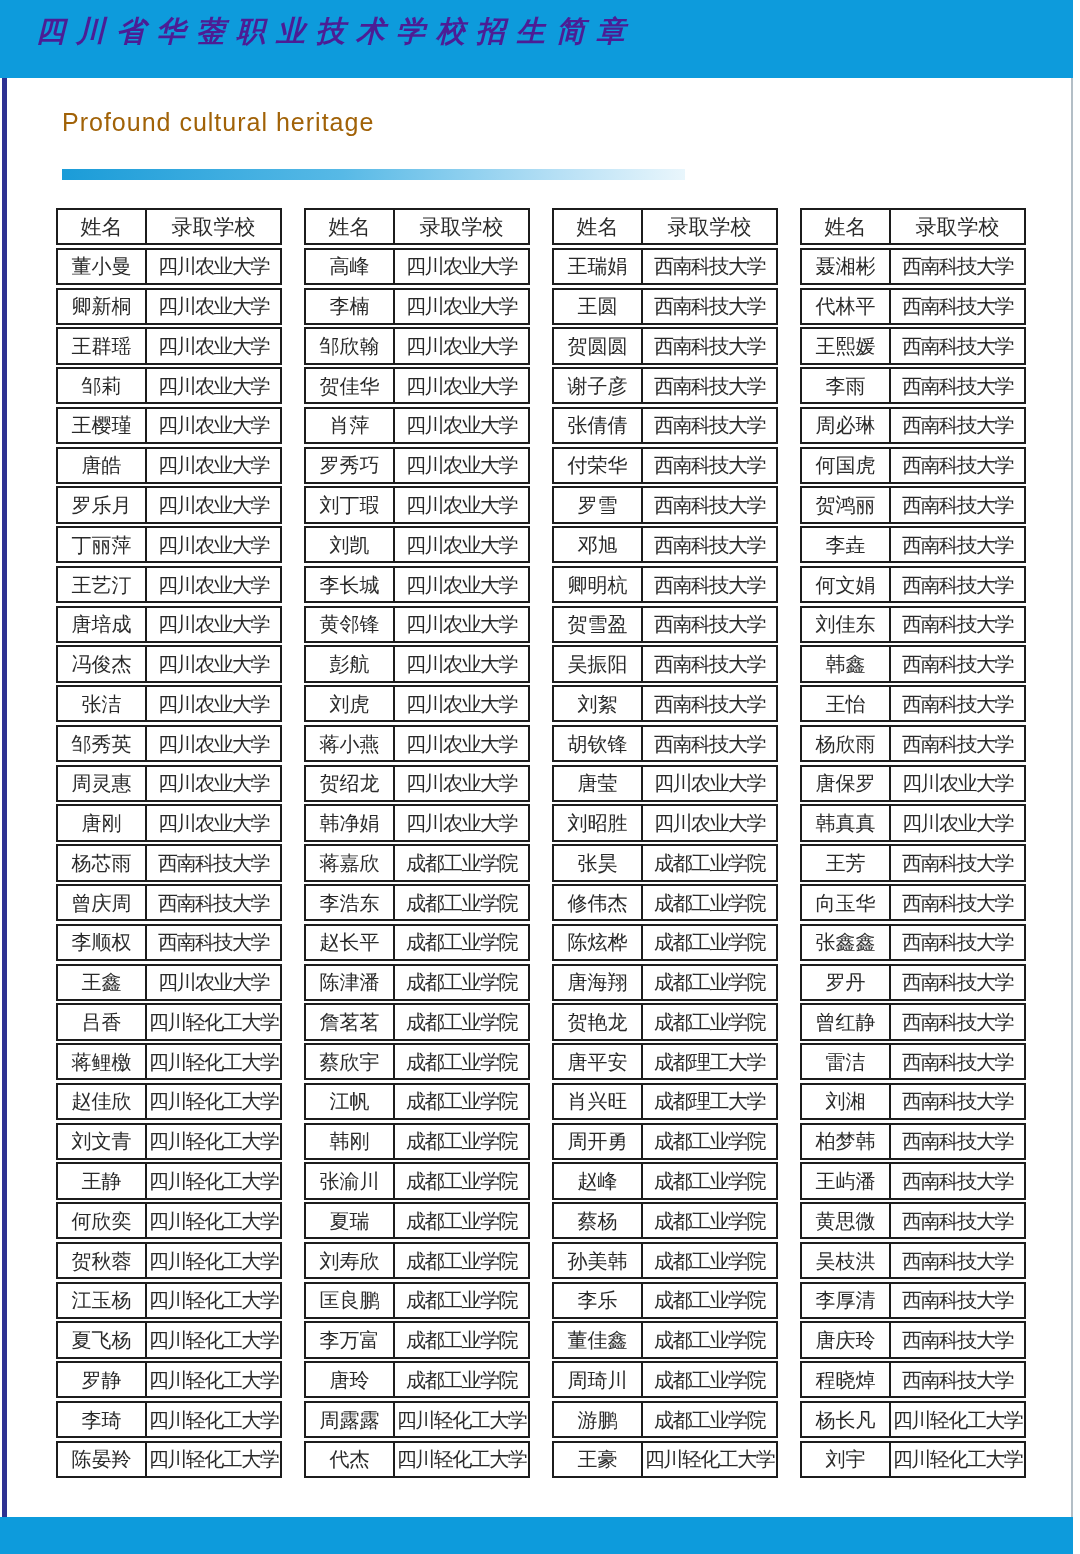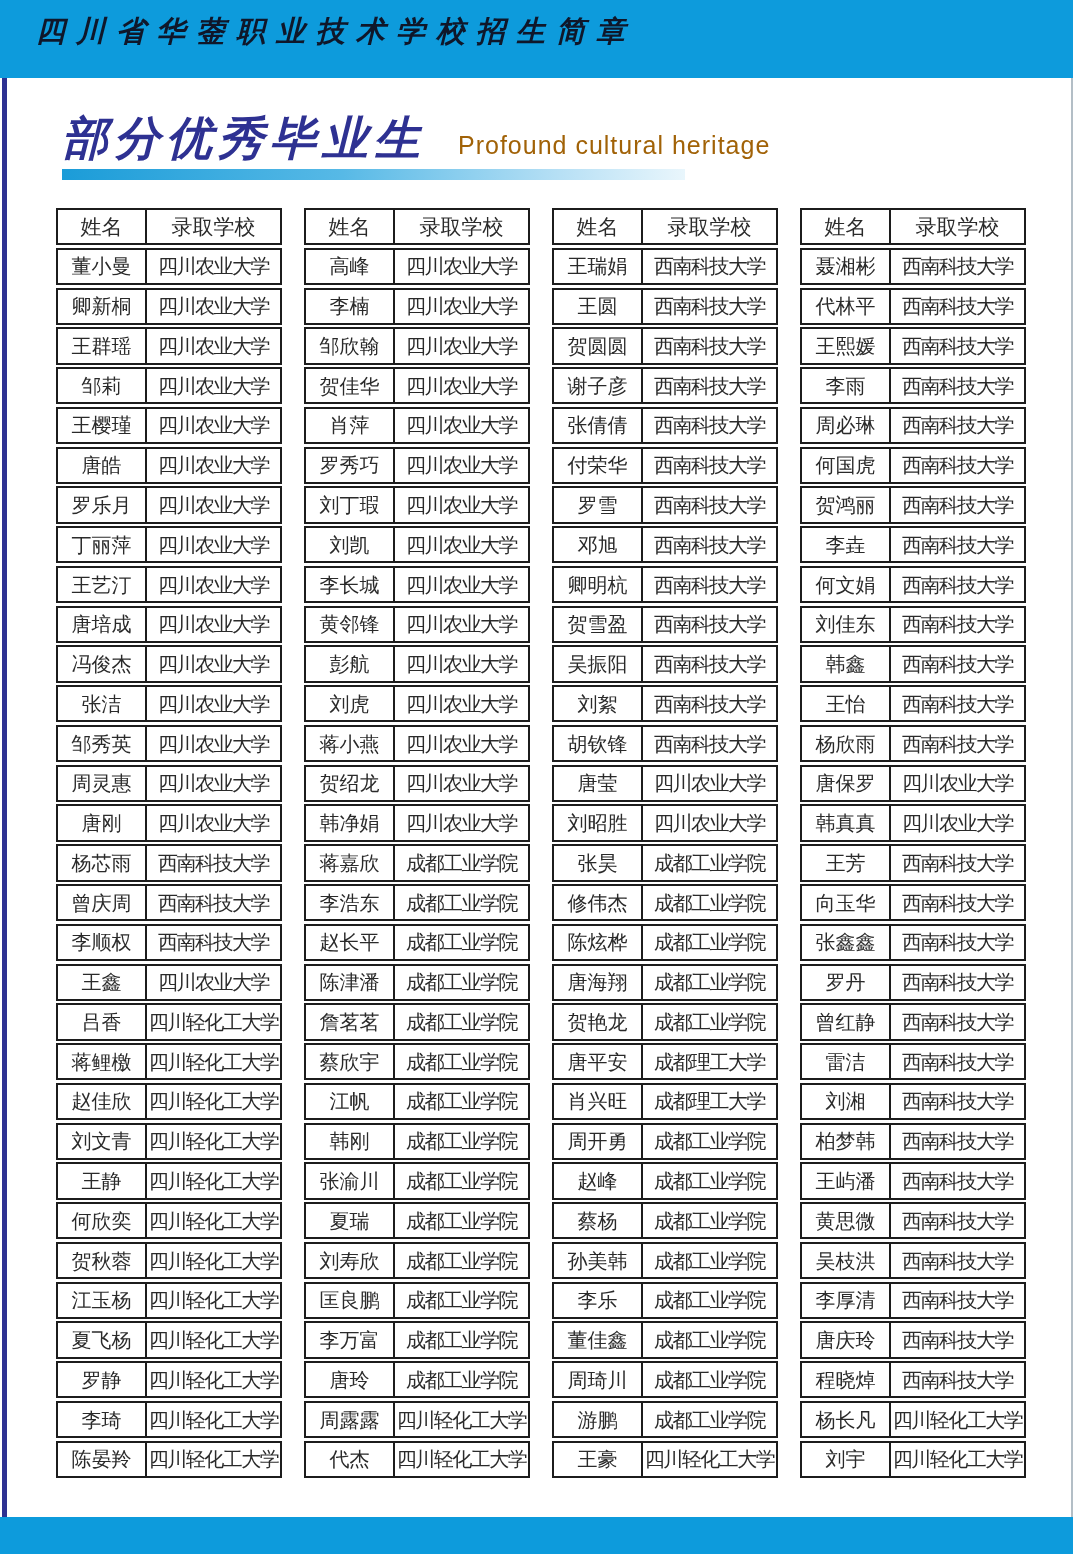--- a/index.html
+++ b/index.html
@@ -3,21 +3,21 @@
 <meta charset="utf-8">
 <style>
   html,body{margin:0;padding:0;background:#ffffff;}
   .page{
     position:relative;width:1080px;height:1554px;background:#ffffff;
     font-family:"Liberation Sans",sans-serif;overflow:hidden;
   }
   
   .topbar{
     position:absolute;top:0;left:0;width:1073px;height:78px;
-    background:#0d9bdc;color:#0f172a;
+    background:#0d9bdc;color:#4c1d95;
   }
   .topbar-zh{
     position:absolute;left:36px;top:12px;
     font-size:29px;font-weight:bold;font-style:italic;letter-spacing:11px;
     font-family:"DejaVu Serif","Liberation Serif",serif;white-space:nowrap;
   }
   .topbar-en{
     position:absolute;left:38px;top:52px;
     font-size:13.5px;font-weight:bold;letter-spacing:0.4px;white-space:nowrap;
   }
@@ -65,21 +65,20 @@
 <div class="page">
 
   <div class="topbar">
     <div class="topbar-zh">四川省华蓥职业技术学校招生简章</div>
   </div>
 
   <div class="left-strip"></div>
   <div class="right-line"></div>
 
   <div class="section-title">
-    <span class="zh">部分优秀毕业生</span>
     <span class="en">Profound cultural heritage</span>
   </div>
   <div class="gradient-bar"></div>
 
   <div class="tables">
     <div class="gtable">
       <div class="trow thead">
         <div class="tcell name">姓名</div>
         <div class="tcell school">录取学校</div>
       </div>

